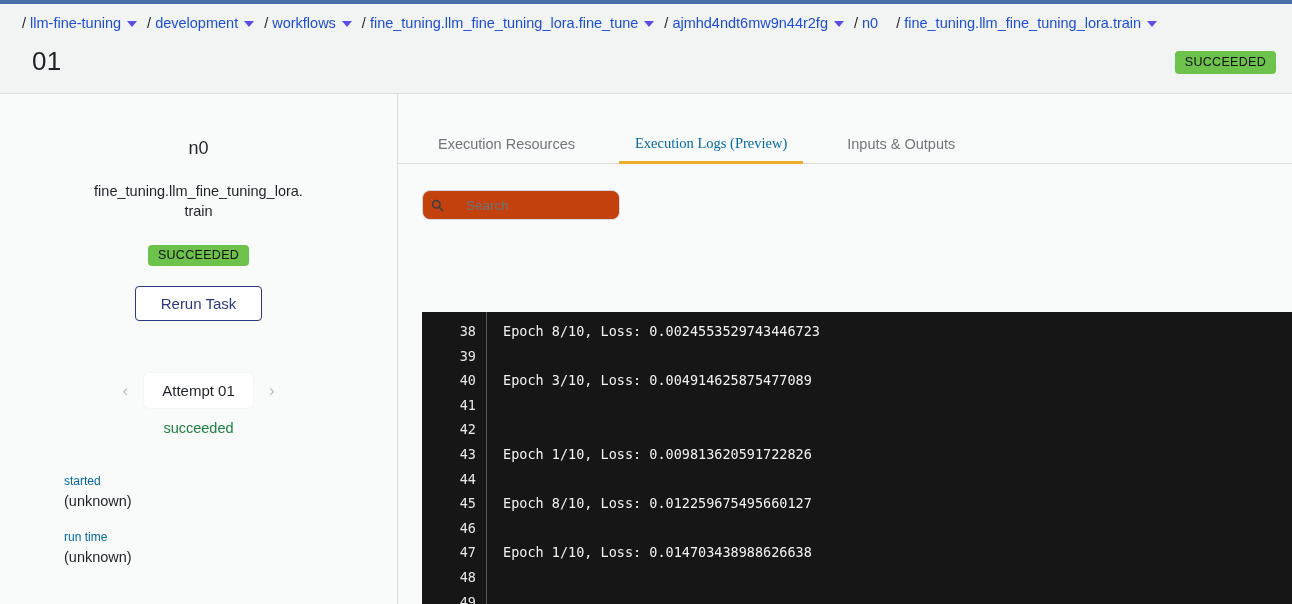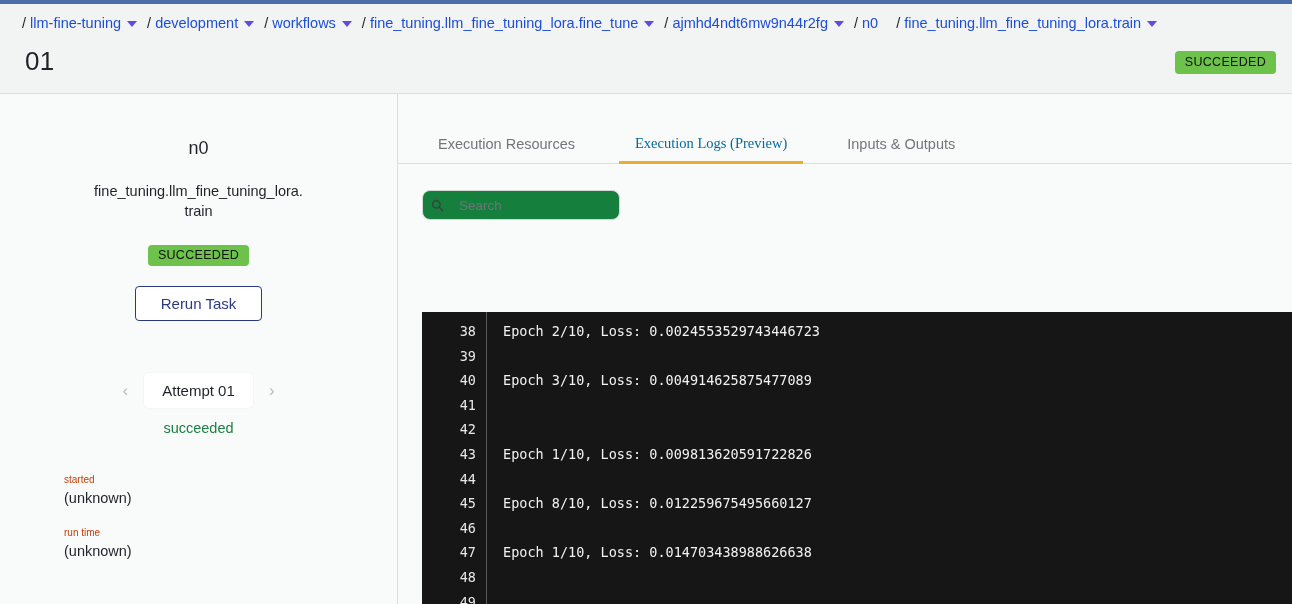--- a/index.html
+++ b/index.html
@@ -55,21 +55,21 @@
     border-left: 5px solid transparent;
     border-right: 5px solid transparent;
     border-top: 6px solid #5b4ce6;
     margin: 2px 0 0 6px;
   }
 
   .crumb-sep { padding: 0 4px; color: #1f2328; }
 
   .page-title {
     position: absolute;
-    left: 25px;
+    left: 32px;
     top: 42px;
     font-size: 26px;
     font-weight: 400;
     letter-spacing: 0.2px;
     color: #1f2328;
   }
 
   .badge-succeeded {
     position: absolute;
     right: 16px;
@@ -174,22 +174,22 @@
     color: #1c8043;
   }
 
   .meta-block {
     text-align: left;
     padding-left: 64px;
     margin-top: 38px;
   }
 
   .meta-label {
-    font-size: 10px;
-    color: #c2410c;
+    font-size: 12px;
+    color: #0369a1;
     margin-bottom: 5px;
   }
 
   .meta-value {
     font-size: 14.5px;
     color: #1f2328;
     margin-bottom: 21px;
   }
 
   
@@ -232,27 +232,27 @@
     background: #edad2a;
   }
 
   .search-wrap {
     padding: 26px 0 0 24px;
   }
 
   .search-box {
     width: 198px;
     height: 30px;
-    background: #15803d;
+    background: #c2410c;
     border: 1px solid #d5d7d8;
     border-radius: 8px;
     display: flex;
     align-items: center;
     padding: 0 8px;
-    gap: 15px;
+    gap: 22px;
   }
 
   .search-box input {
     border: none;
     outline: none;
     font-family: "Liberation Sans", sans-serif;
     font-size: 13.5px;
     color: #1f2328;
     background: transparent;
     width: 100%;
@@ -439,21 +439,21 @@
           <div class="ln">42</div>
           <div class="ln">43</div>
           <div class="ln">44</div>
           <div class="ln">45</div>
           <div class="ln">46</div>
           <div class="ln">47</div>
           <div class="ln">48</div>
           <div class="ln">49</div>
         </div>
       <div class="log-lines" id="log-lines">
-          <div class="line">Epoch 2/10, Loss: 0.0024553529743446723</div>
+          <div class="line">Epoch 8/10, Loss: 0.0024553529743446723</div>
           <div class="line"></div>
           <div class="line">Epoch 3/10, Loss: 0.004914625875477089</div>
           <div class="line"></div>
           <div class="line"></div>
           <div class="line">Epoch 1/10, Loss: 0.009813620591722826</div>
           <div class="line"></div>
           <div class="line">Epoch 8/10, Loss: 0.012259675495660127</div>
           <div class="line"></div>
           <div class="line">Epoch 1/10, Loss: 0.014703438988626638</div>
           <div class="line"></div>

